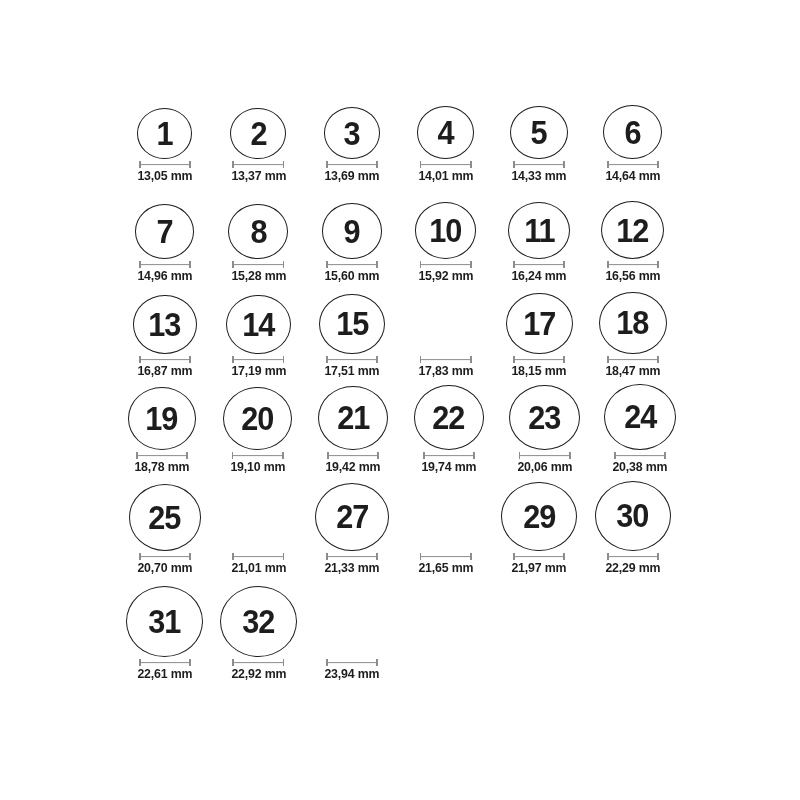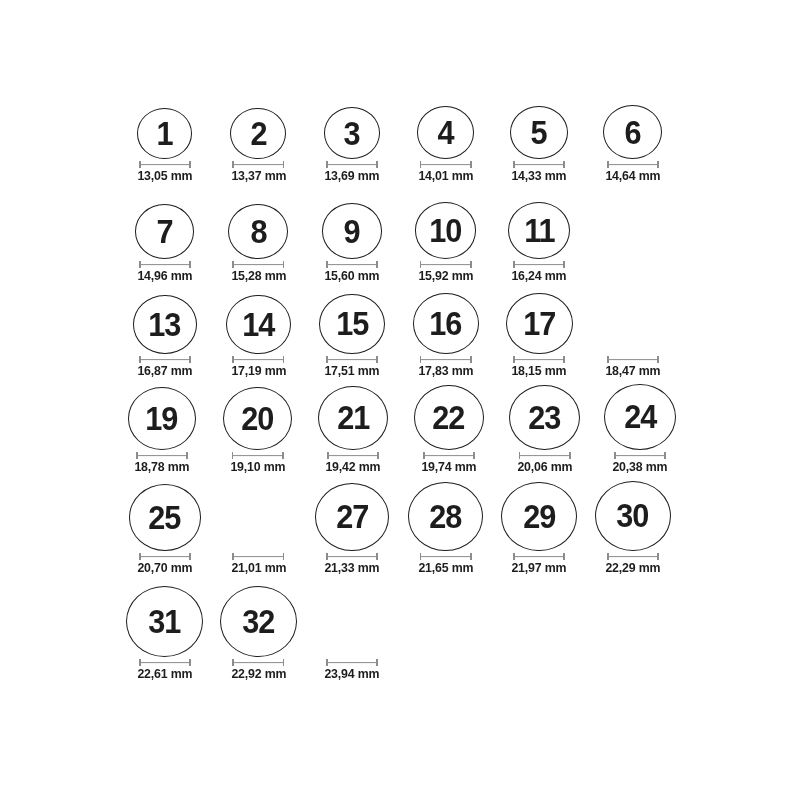--- a/index.html
+++ b/index.html
@@ -179,20 +179,29 @@
       </div>
       <div class="cell">
         <div class="ring" style="width: 62.4px; height: 57.4px; border-color: rgb(29, 29, 29);">
           <span class="num" style="color: rgb(29, 29, 29);">11</span>
         </div>
         <div class="dim" style="--tick: #8c8c8c;">
           <div class="bar" style="background: rgb(140, 140, 140);"></div>
         </div>
         <div class="size-label" style="color: rgb(29, 29, 29);">16,24 mm</div>
       </div>
+      <div class="cell">
+        <div class="ring" style="width: 63.1px; height: 58px; border-color: rgb(29, 29, 29);">
+          <span class="num" style="color: rgb(29, 29, 29);">12</span>
+        </div>
+        <div class="dim" style="--tick: #8c8c8c;">
+          <div class="bar" style="background: rgb(140, 140, 140);"></div>
+        </div>
+        <div class="size-label" style="color: rgb(29, 29, 29);">16,56 mm</div>
+      </div>
     </div>
     <div class="row" style="height: 95px;">
       <div class="cell">
         <div class="ring" style="width: 63.8px; height: 58.7px; border-color: rgb(29, 29, 29);">
           <span class="num" style="color: rgb(29, 29, 29);">13</span>
         </div>
         <div class="dim" style="--tick: #8c8c8c;">
           <div class="bar" style="background: rgb(140, 140, 140);"></div>
         </div>
         <div class="size-label" style="color: rgb(29, 29, 29);">16,87 mm</div>
@@ -209,38 +218,38 @@
       <div class="cell">
         <div class="ring" style="width: 65.3px; height: 60.1px; border-color: rgb(29, 29, 29);">
           <span class="num" style="color: rgb(29, 29, 29);">15</span>
         </div>
         <div class="dim" style="--tick: #8c8c8c;">
           <div class="bar" style="background: rgb(140, 140, 140);"></div>
         </div>
         <div class="size-label" style="color: rgb(29, 29, 29);">17,51 mm</div>
       </div>
       <div class="cell">
-        <div class="ring" style="width: 66px; height: 60.7px; border-color: rgb(29, 29, 29);">
-          <span class="num" style="color: rgb(29, 29, 29);">16</span>
-        </div>
         <div class="dim" style="--tick: #8c8c8c;">
           <div class="bar" style="background: rgb(140, 140, 140);"></div>
         </div>
         <div class="size-label" style="color: rgb(29, 29, 29);">17,83 mm</div>
       </div>
       <div class="cell">
         <div class="ring" style="width: 66.7px; height: 61.4px; border-color: rgb(29, 29, 29);">
           <span class="num" style="color: rgb(29, 29, 29);">17</span>
         </div>
         <div class="dim" style="--tick: #8c8c8c;">
           <div class="bar" style="background: rgb(140, 140, 140);"></div>
         </div>
         <div class="size-label" style="color: rgb(29, 29, 29);">18,15 mm</div>
       </div>
       <div class="cell">
+        <div class="ring" style="width: 67.5px; height: 62.1px; border-color: rgb(29, 29, 29);">
+          <span class="num" style="color: rgb(29, 29, 29);">18</span>
+        </div>
         <div class="dim" style="--tick: #8c8c8c;">
           <div class="bar" style="background: rgb(140, 140, 140);"></div>
         </div>
         <div class="size-label" style="color: rgb(29, 29, 29);">18,47 mm</div>
       </div>
     </div>
     <div class="row" style="height: 96px; gap: 8px;">
       <div class="cell">
         <div class="ring" style="width: 68.2px; height: 62.7px; border-color: rgb(29, 29, 29);">
           <span class="num" style="color: rgb(29, 29, 29);">19</span>
@@ -315,23 +324,20 @@
       <div class="cell">
         <div class="ring" style="width: 74.1px; height: 68.1px; border-color: rgb(29, 29, 29);">
           <span class="num" style="color: rgb(29, 29, 29);">27</span>
         </div>
         <div class="dim" style="--tick: #8c8c8c;">
           <div class="bar" style="background: rgb(140, 140, 140);"></div>
         </div>
         <div class="size-label" style="color: rgb(29, 29, 29);">21,33 mm</div>
       </div>
       <div class="cell">
-        <div class="ring" style="width: 74.8px; height: 68.8px; border-color: rgb(29, 29, 29);">
-          <span class="num" style="color: rgb(29, 29, 29);">28</span>
-        </div>
         <div class="dim" style="--tick: #8c8c8c;">
           <div class="bar" style="background: rgb(140, 140, 140);"></div>
         </div>
         <div class="size-label" style="color: rgb(29, 29, 29);">21,65 mm</div>
       </div>
       <div class="cell">
         <div class="ring" style="width: 75.5px; height: 69.5px; border-color: rgb(29, 29, 29);">
           <span class="num" style="color: rgb(29, 29, 29);">29</span>
         </div>
         <div class="dim" style="--tick: #8c8c8c;">

